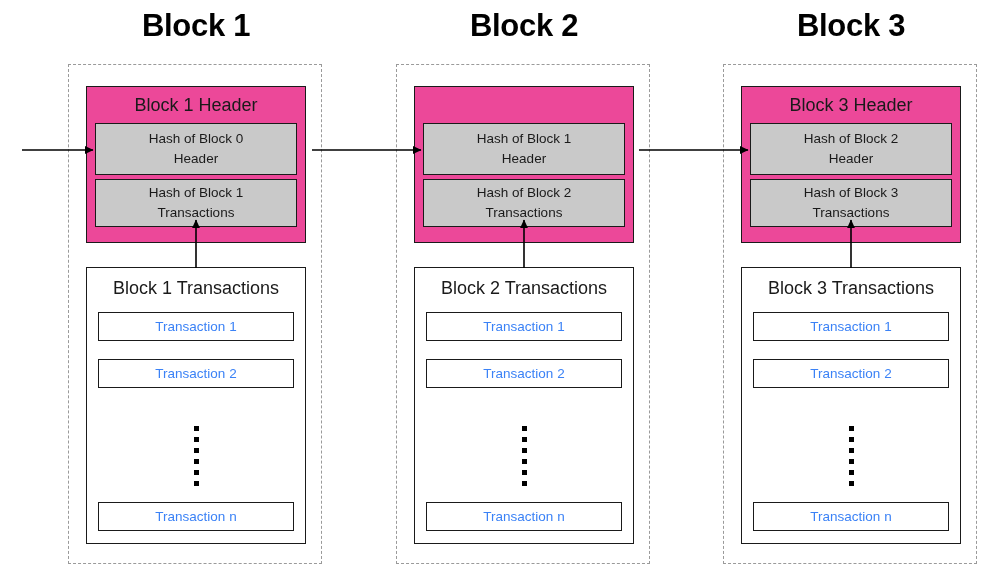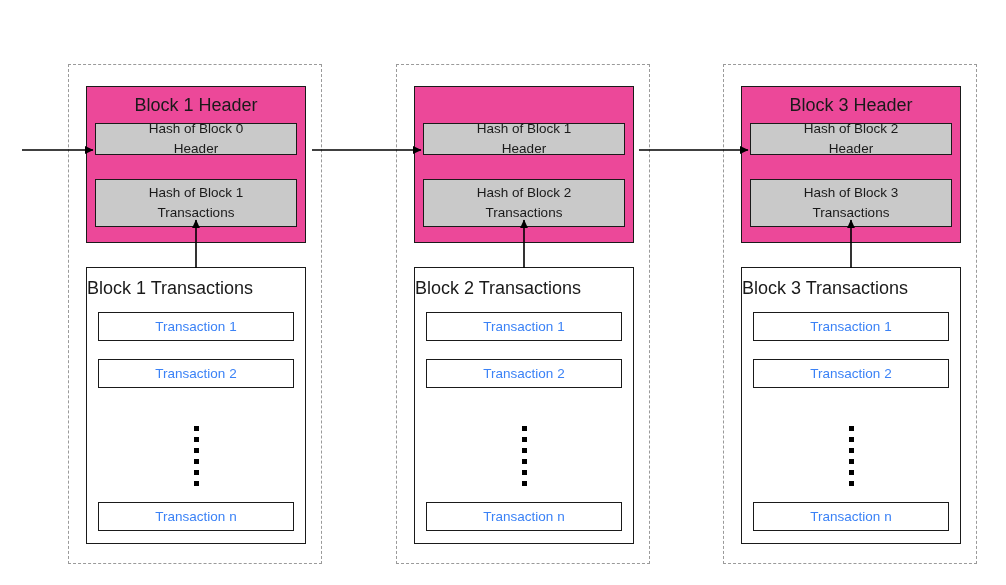--- a/index.html
+++ b/index.html
@@ -80,41 +80,41 @@
     box-sizing: border-box;
     text-align: center;
     font-size: 13.5px;
     line-height: 20px;
     color: #1a1a1a;
     display: flex;
     flex-direction: column;
     align-items: center;
     justify-content: center;
   }
-  .hash-box.prev { top: 36px; height: 32px; }
+  .hash-box.prev { top: 36px; height: 52px; }
   .hash-box.txs  { top: 92px; height: 48px; }
   .hash-line { display: block; width: 100%; }
 
   
   .tx-box {
     position: absolute;
     top: 202px;
     left: 17px;
     width: 220px;
     height: 277px;
     background: #ffffff;
     border: 1px solid #1a1a1a;
     box-sizing: border-box;
   }
   .tx-title {
     position: absolute;
     top: 6px;
     left: 0;
     width: 218px;
-    text-align: left;
+    text-align: center;
     font-size: 18px;
     line-height: 28px;
     color: #1a1a1a;
   }
   .tx-item {
     position: absolute;
     left: 11px;
     width: 196px;
     height: 29px;
     background: #ffffff;
@@ -155,20 +155,21 @@
     height: 585px;
     pointer-events: none;
   }
 </style>
 </head>
 <body>
 
 <div id="canvas">
 
   <div class="block-col" style="left:68px;">
+    <div class="block-title">Block 1</div>
     <div class="block-outer">
 
       <div class="header-box">
         <div class="header-title">Block 1 Header</div>
 
         <div class="hash-box prev">
           <span class="hash-line">Hash of Block 0</span>
           <span class="hash-line">Header</span>
         </div>
 
@@ -190,20 +191,21 @@
             <i></i>
             <i></i>
         </div>
         <div class="tx-item last">Transaction n</div>
       </div>
 
     </div>
   </div>
 
   <div class="block-col" style="left:396px;">
+    <div class="block-title">Block 2</div>
     <div class="block-outer">
 
       <div class="header-box">
 
         <div class="hash-box prev">
           <span class="hash-line">Hash of Block 1</span>
           <span class="hash-line">Header</span>
         </div>
 
         <div class="hash-box txs">
@@ -224,20 +226,21 @@
             <i></i>
             <i></i>
         </div>
         <div class="tx-item last">Transaction n</div>
       </div>
 
     </div>
   </div>
 
   <div class="block-col" style="left:723px;">
+    <div class="block-title">Block 3</div>
     <div class="block-outer">
 
       <div class="header-box">
         <div class="header-title">Block 3 Header</div>
 
         <div class="hash-box prev">
           <span class="hash-line">Hash of Block 2</span>
           <span class="hash-line">Header</span>
         </div>
 

